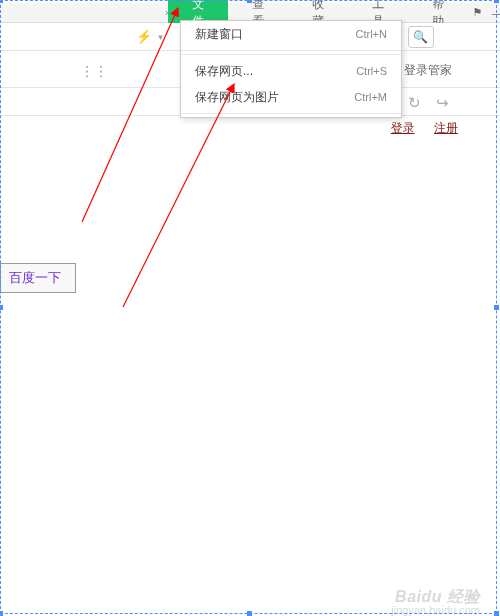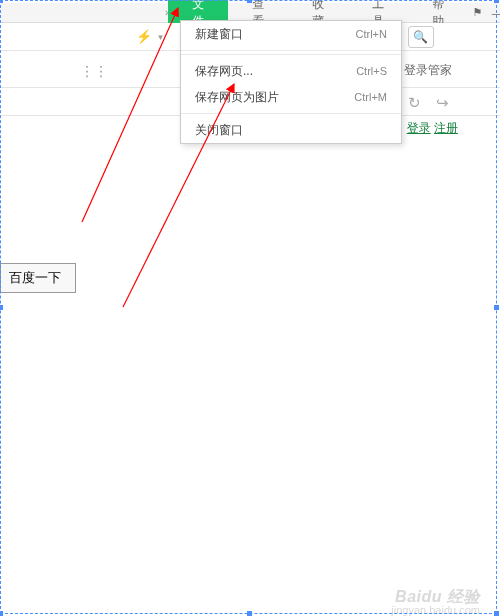--- a/index.html
+++ b/index.html
@@ -31,32 +31,32 @@
 .shield { color: #1ec66b; margin-left: 12px; font-size: 13px; }
 .login-mgr { margin-left: auto; display: flex; align-items: center; gap: 7px; margin-right: 42px; }
 .login-mgr-icon { color: #1ec66b; font-size: 13px; }
 
 
 .toolbar-row3 { position: absolute; top: 88px; left: 0; right: 0; height: 28px; display: flex; align-items: center; justify-content: flex-end; padding: 0 48px; gap: 12px; border-bottom: 1px solid #e5e5e5; background: #fff; }
 .nav-arrow { width: 16px; height: 16px; color: #aaa; font-size: 15px; cursor: pointer; }
 
 
 .auth-links { position: absolute; top: 120px; right: 42px; font-size: 12px; }
-.auth-links a { color: #15803d; text-decoration: underline; margin-left: 0; cursor: pointer; }
+.auth-links a { color: #7f1d1d; text-decoration: underline; margin-left: 16px; cursor: pointer; }
 
 
 .dropdown { position: absolute; top: 20px; left: 180px; width: 222px; background: #fff; border: 1px solid #ccc; box-shadow: 2px 2px 6px rgba(0,0,0,0.15); z-index: 100; }
 .dd-item { position: relative; height: 26px; display: flex; align-items: center; padding: 0 14px; font-size: 12px; color: #444; cursor: pointer; }
 .dd-item.highlighted { background: #1ec66b; color: #fff; }
 .dd-shortcut { position: absolute; right: 14px; font-size: 11px; color: #888; }
 .dd-item.highlighted .dd-shortcut { color: #fff; }
 .dd-sep { height: 1px; background: #e8e8e8; margin: 3px 0; }
 
 
-.baidu-btn { position: absolute; top: 263px; left: 0; height: 30px; border: 1px solid #999; background: #f8f8f8; padding: 0 14px 0 8px; font-size: 13px; color: #000000; cursor: pointer; display: flex; align-items: center; }
+.baidu-btn { position: absolute; top: 263px; left: 0; height: 30px; border: 1px solid #999; background: #f8f8f8; padding: 0 14px 0 8px; font-size: 13px; color: #6d28d9; cursor: pointer; display: flex; align-items: center; }
 
 
 .arrow-svg { position: absolute; top: 0; left: 0; width: 500px; height: 616px; pointer-events: none; z-index: 150; }
 
 
 .watermark { position: absolute; bottom: 8px; right: 20px; font-size: 16px; font-style: italic; color: rgba(180,180,180,0.5); font-weight: bold; pointer-events: none; letter-spacing: 0.5px; }
 .watermark-sub { position: absolute; bottom: 0px; right: 20px; font-size: 11px; color: rgba(180,180,180,0.5); pointer-events: none; }
 
 .handle { position: absolute; width: 5px; height: 5px; background: #4a8dff; z-index: 201; }
 </style>
@@ -118,23 +118,20 @@
   <div class="dd-sep"></div>
   <div class="dd-item">
     <span>保存网页...</span>
     <span class="dd-shortcut">Ctrl+S</span>
   </div>
   <div class="dd-item">
     <span>保存网页为图片</span>
     <span class="dd-shortcut">Ctrl+M</span>
   </div>
   <div class="dd-sep"></div>
-  <div class="dd-item">
-    <span>关闭窗口</span>
-  </div>
 </div>
 
 <button class="baidu-btn">百度一下</button>
 
 <svg class="arrow-svg">
   <defs>
     <marker id="ah" markerWidth="8" markerHeight="8" refX="7" refY="4" orient="auto">
       <path d="M0,0 L8,4 L0,8 Z" fill="red"></path>
     </marker>
   </defs>

